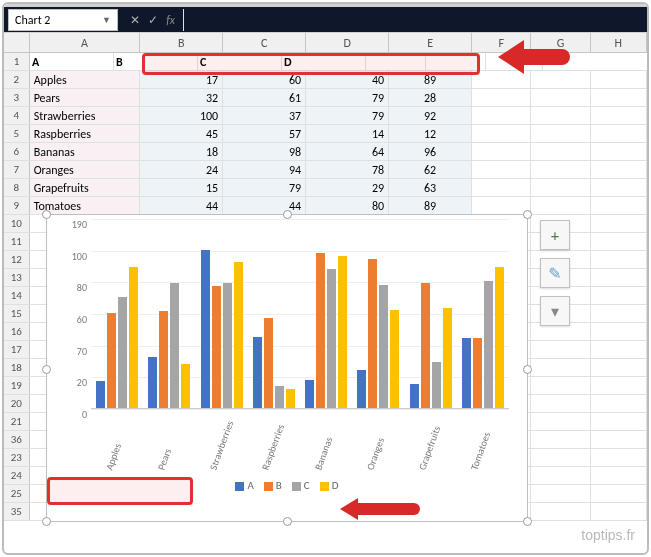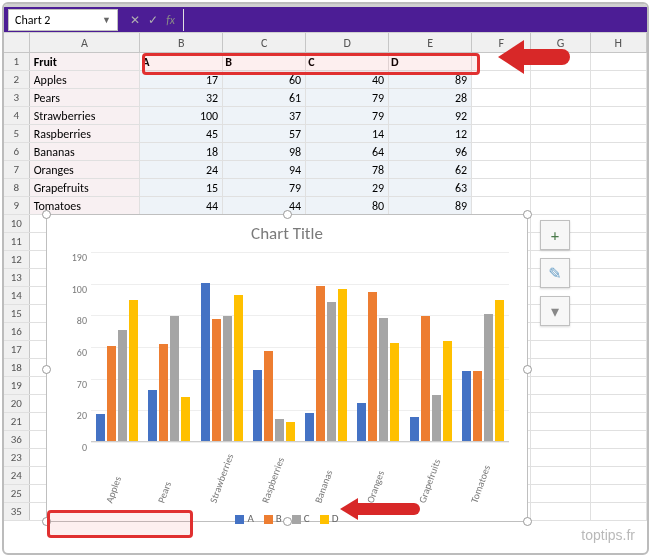--- a/index.html
+++ b/index.html
@@ -1,37 +1,37 @@
 <!DOCTYPE html>
 <html><head>
 <meta charset="utf-8">
 <style>
 *{box-sizing:border-box;margin:0;padding:0;font-family:Calibri,Arial,sans-serif}
 body{background:#fff;width:651px;height:557px;overflow:hidden;position:relative}
 
 
-.fbar{height:26px;border-bottom:1px solid #d0d0d0;display:flex;align-items:center;background:#4c1d95;font-size:12px}
+.fbar{height:26px;border-bottom:1px solid #d0d0d0;display:flex;align-items:center;background:#0f172a;font-size:12px}
 .namebox{width:110px;height:22px;border:1px solid #c0c0c0;margin:0 4px;padding:0 6px;display:flex;align-items:center;justify-content:space-between;background:#fff}
 .namebox .dd{font-size:9px;color:#666}
 .fbar .fx-icons{display:flex;gap:8px;padding:0 8px;color:#b0b0b0}
 .fbar .fxglyph{font-style:italic;color:#888}
 .fxinput{flex:1;height:22px;border-left:1px solid #e0e0e0;padding-left:6px}
 
 
 .colhdr{height:20px;display:flex;border-bottom:1px solid #c6c6c6}
 .corner{width:26px;border-right:1px solid #c6c6c6;background:#f0f0f0}
 .ch{border-right:1px solid #c6c6c6;background:#f0f0f0;text-align:center;font-size:12px;line-height:20px;color:#555}
 .wA{width:112px}.wB{width:84px}.wC{width:84px}.wD{width:84px}.wE{width:84px}.wF{width:60px}.wG{width:60px}.wH{width:57px}
 
 
 .gridwrap{position:relative}
 .row{height:18px;display:flex;border-bottom:1px solid #e0e0e0}
 .rh{width:26px;border-right:1px solid #c6c6c6;background:#f0f0f0;text-align:center;font-size:11px;line-height:18px;color:#555}
 .cell{border-right:1px solid #e0e0e0;padding:0 4px;font-size:12px;line-height:18px;overflow:hidden;white-space:nowrap}
-.cA{width:112px;text-align:left}.cB{width:84px;text-align:right}.cC{width:84px;text-align:right}.cD{width:84px;text-align:right}.cE{width:84px;text-align:right}.cF{width:60px}.cG{width:60px}.cH{width:57px}
+.cA{width:112px;text-align:left}.cB{width:84px;text-align:right}.cC{width:84px;text-align:right}.cD{width:84px;text-align:right}.cE{width:84px;text-align:center}.cF{width:60px}.cG{width:60px}.cH{width:57px}
 .hdrrow .cell{font-weight:bold;text-align:left}
 .hdrrow .cB,.hdrrow .cC,.hdrrow .cD,.hdrrow .cE{text-align:left;padding-left:2px}
 
 
 .selA{background:#f8f0f2}
 .selN{background:#eef3f8}
 
 
 .redbox{position:absolute;border:3px solid #e03030;border-radius:4px;background:rgba(224,48,48,.08);pointer-events:none}
 .redbox1{top:0px;left:138px;width:338px;height:22px}
@@ -105,21 +105,20 @@
   <div class="ch wE">E</div>
   <div class="ch wF">F</div>
   <div class="ch wG">G</div>
   <div class="ch wH">H</div>
 </div>
 
 <div class="gridwrap">
 
   <div class="row hdrrow">
     <div class="rh">1</div>
-    <div class="cell cA selA">Fruit</div>
     <div class="cell cB">A</div>
     <div class="cell cC">B</div>
     <div class="cell cD">C</div>
     <div class="cell cE">D</div>
     <div class="cell cF"></div>
     <div class="cell cG"></div>
     <div class="cell cH"></div>
   </div>
 
   <div class="row">
@@ -405,21 +404,20 @@
 <div class="chartobj">
   <div class="handle h1"></div>
   <div class="handle h2"></div>
   <div class="handle h3"></div>
   <div class="handle h4"></div>
   <div class="handle h5"></div>
   <div class="handle h6"></div>
   <div class="handle h7"></div>
   <div class="handle h8"></div>
 
-  <div class="ctitle">Chart Title</div>
   <div class="plot" id="plot">
         <div class="grid" style="top: 190px;"></div>
         <div class="ytick" style="bottom: -6px;">0</div>
         <div class="grid" style="top: 158.333px;"></div>
         <div class="ytick" style="bottom: 25.6667px;">20</div>
         <div class="grid" style="top: 126.667px;"></div>
         <div class="ytick" style="bottom: 57.3333px;">70</div>
         <div class="grid" style="top: 95px;"></div>
         <div class="ytick" style="bottom: 89px;">60</div>
         <div class="grid" style="top: 63.3333px;"></div>

